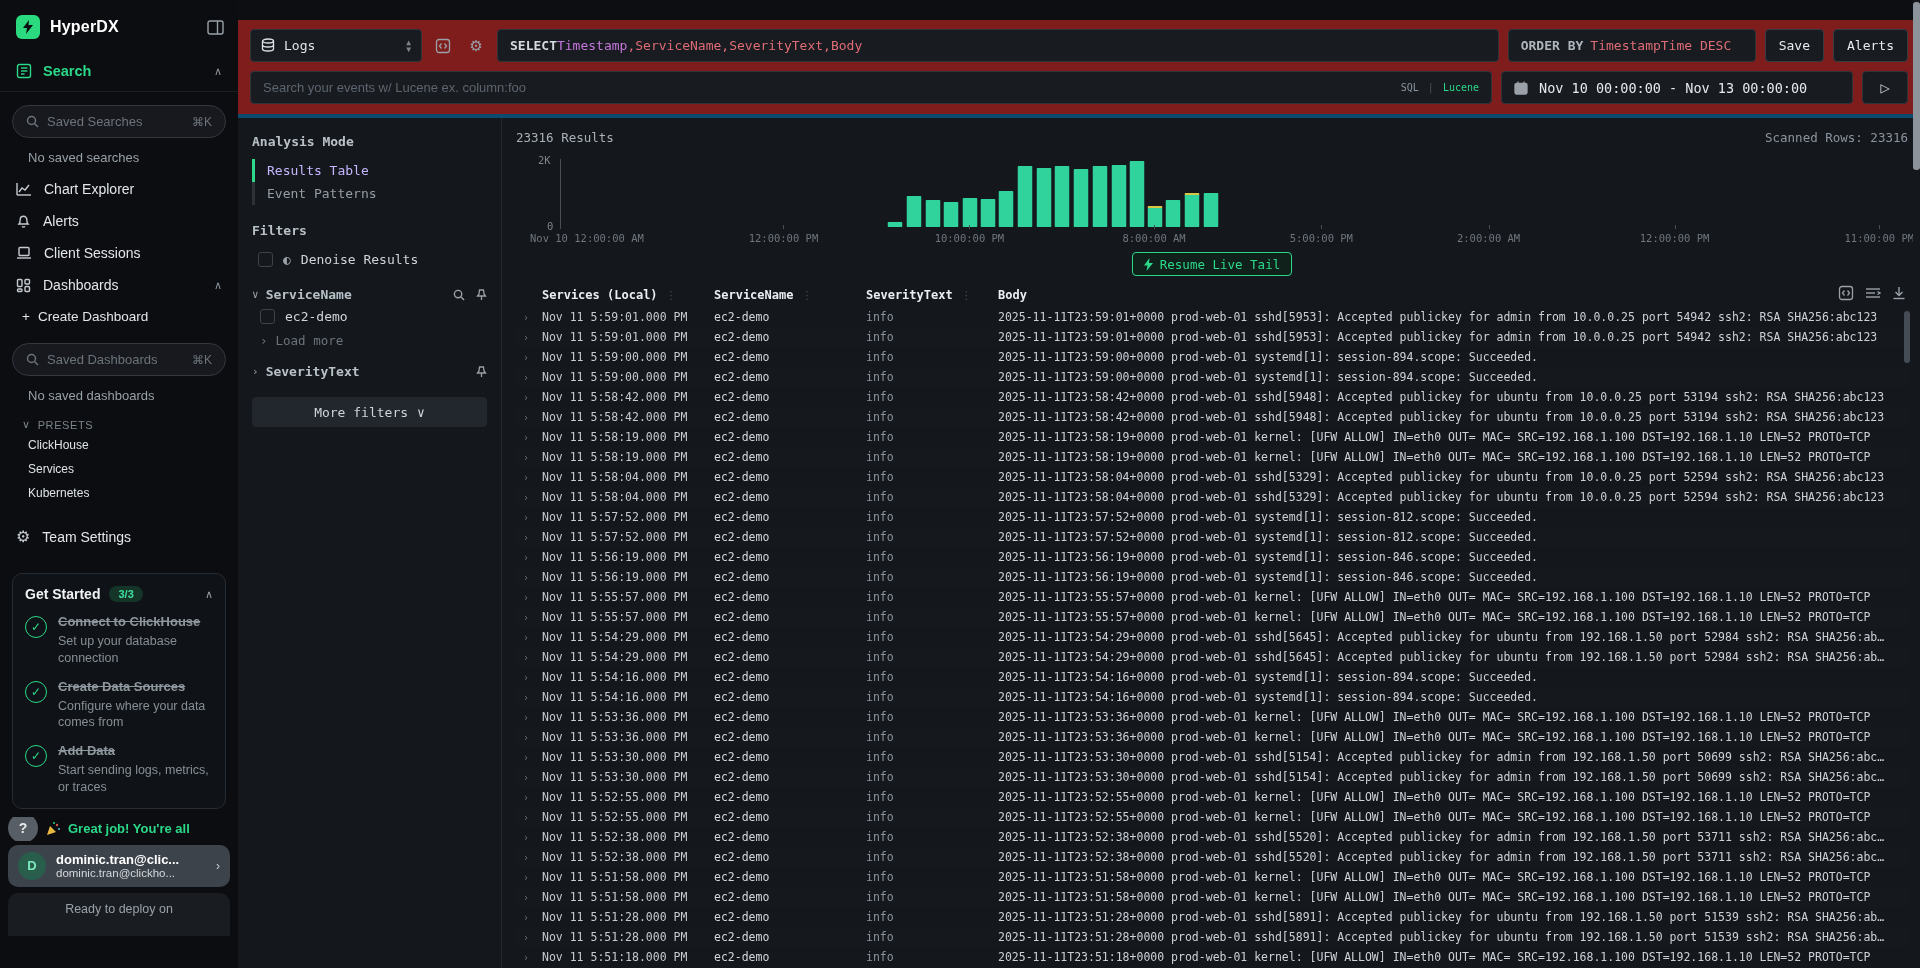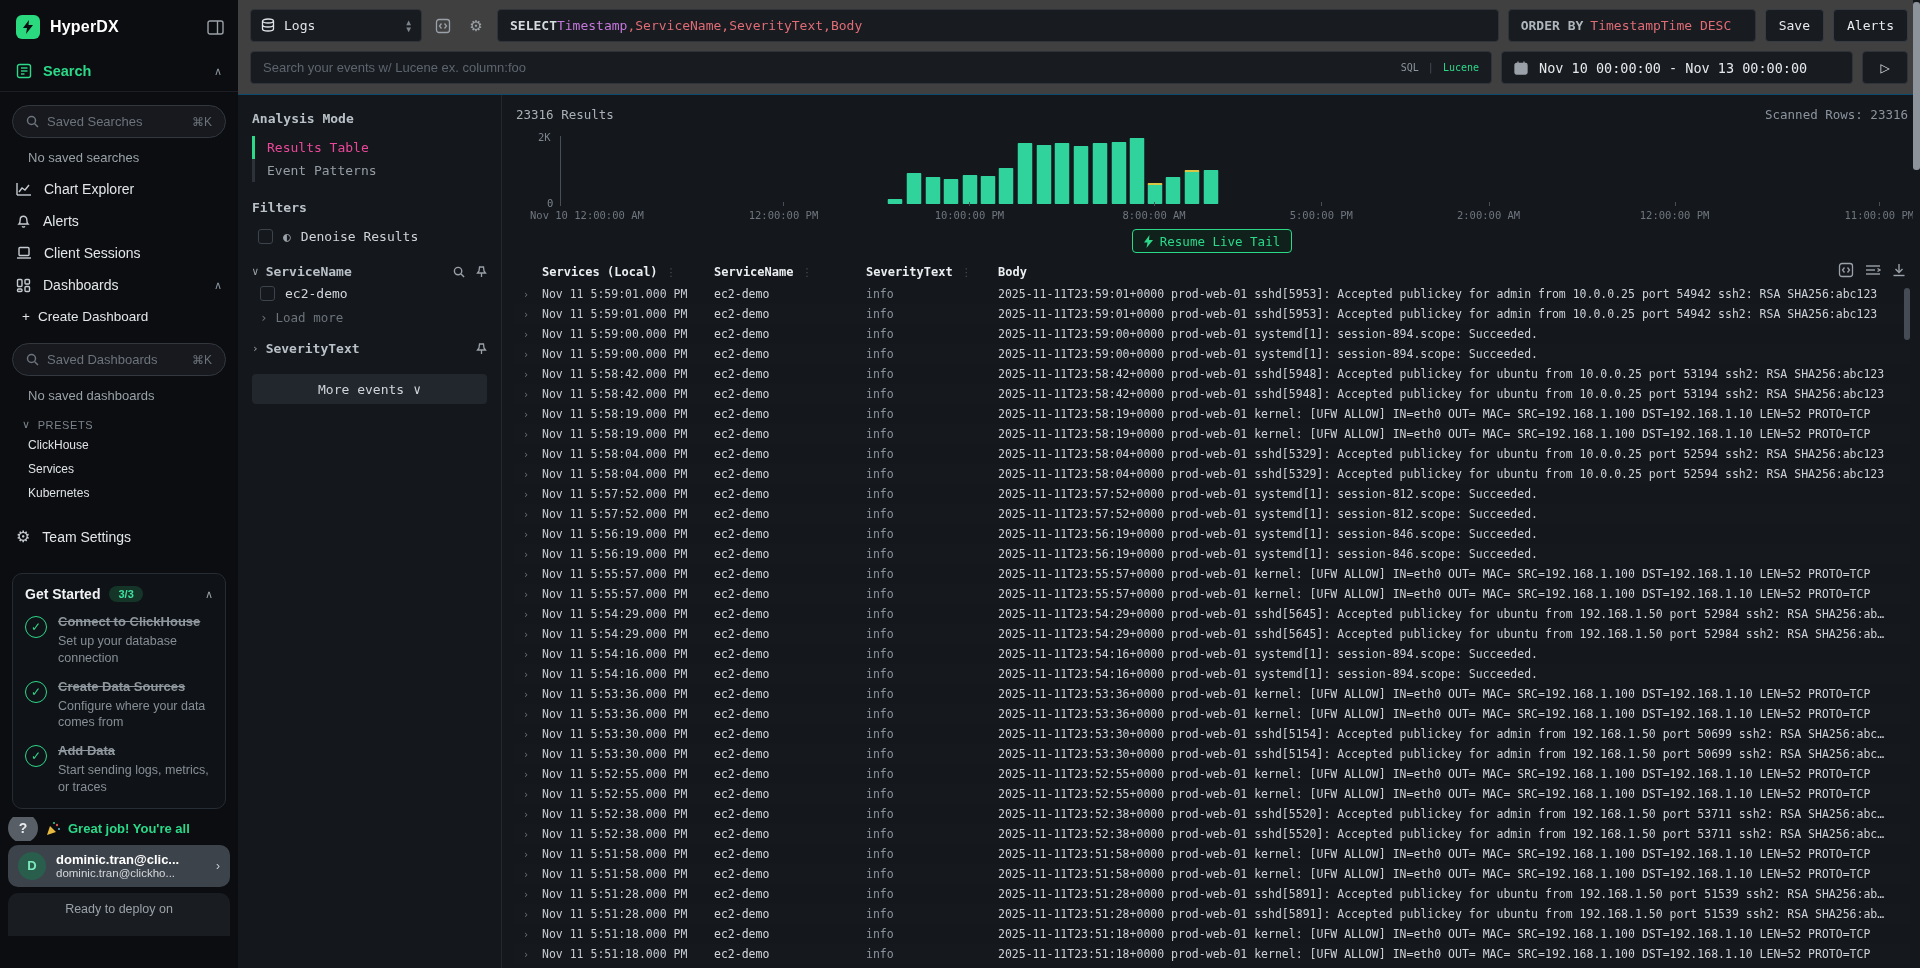--- a/index.html
+++ b/index.html
@@ -59,22 +59,22 @@
   .avatar { width:28px; height:28px; border-radius:50%; background:#295e4d; color:#7ce9bd;
     font-weight:bold; font-size:13px; display:flex; align-items:center; justify-content:center; flex:none; }
   .user-name { color:#ffffff; font-weight:bold; font-size:13px; white-space:nowrap; overflow:hidden; }
   .user-email { color:#d4d8dc; font-size:11.5px; white-space:nowrap; overflow:hidden; }
   .user-chevron { margin-left:auto; color:#c9cdd2; font-size:12px; }
   .sidebar-footer { margin:6px 8px 0; background:#191d22; border-radius:10px 10px 0 0;
     padding:9px 0 20px; text-align:center; color:#9aa1a8; font-size:12.5px; }
 
   
   .main { flex:1; display:flex; flex-direction:column; min-width:0; }
-  .topbar { background:#404040; padding:9px 12px 10px; display:flex; flex-direction:column; gap:9px;
-    border-bottom:1px solid #0c4a6e; font-family:"DejaVu Sans Mono", monospace; }
+  .topbar { background:#7f1d1d; padding:9px 12px 10px; display:flex; flex-direction:column; gap:9px;
+    border-bottom:4px solid #0c4a6e; font-family:"DejaVu Sans Mono", monospace;margin-top:20px; }
   .tb-row { display:flex; align-items:stretch; gap:9px; height:33px; }
   .tb-box { background:#181b20; border:1px solid #2f343b; border-radius:4px; display:flex; align-items:center; }
   .source-select { width:172px; padding:0 10px; gap:9px; color:#dfe3e7; font-size:13px; cursor:pointer; }
   .updown { margin-left:auto; display:flex; flex-direction:column; align-items:center; color:#7c848c;
     font-size:8px; line-height:7px; }
   .icon-btn { width:24px; display:flex; align-items:center; justify-content:center; color:#9aa1a8;
     background:none; border:none; cursor:pointer; }
   .select-input { flex:1; padding:0 12px; font-size:13px; overflow:hidden; white-space:nowrap; }
   .orderby { width:248px; padding:0 12px; font-size:13px; white-space:nowrap; overflow:hidden; }
   .kw { color:#aeb6bd; font-weight:bold; }
@@ -90,21 +90,21 @@
   .mode-div { color:#4a515a; }
   .mode-lucene { color:#2bd989; cursor:pointer; }
   .date-box { width:352px; padding:0 12px; gap:11px; color:#e6e9ec; font-size:13.5px; cursor:pointer; }
   .play-btn { width:46px; justify-content:center; color:#dfe3e7; font-size:12px; cursor:pointer; }
 
   .content { flex:1; display:flex; min-height:0; background:#14171c; }
   .filter-panel { width:264px; flex:none; border-right:1px solid #23272e; padding:12px 14px;
     font-family:"DejaVu Sans Mono", monospace; }
   .fp-heading { font-weight:bold; color:#b9c1c8; font-size:13px; margin:4px 0 10px; }
   .am-opt { padding:4px 12px; color:#959da5; font-size:13px; border-left:3px solid #2d3239; cursor:pointer; }
-  .am-opt.active { border-left-color:#2bd989; color:#ec4899; }
+  .am-opt.active { border-left-color:#2bd989; color:#c4b5fd; }
   .fp-row { display:flex; gap:10px; align-items:center; color:#cfd4da; font-size:13px; padding:4px 0 4px 6px; }
   .checkbox { width:15px; height:15px; border:1px solid #3c434b; border-radius:3px; background:#15181d;
     flex:none; cursor:pointer; }
   .denoise-glyph { color:#9aa1a8; font-size:13px; }
   .facet-head { display:flex; align-items:center; gap:7px; color:#b9c1c8; font-weight:bold; font-size:13px;
     margin-top:16px; cursor:pointer; }
   .facet-head .chev { color:#9aa1a8; font-size:11px; font-weight:normal; }
   .facet-icons { margin-left:auto; display:flex; gap:11px; color:#9aa1a8; align-items:center; }
   .facet-value { display:flex; gap:10px; align-items:center; padding:7px 0 2px 8px; color:#d2d7dc; font-size:13px; }
   .load-more { display:flex; gap:8px; align-items:center; color:#6c737b; font-size:12.5px; padding:7px 0 0 8px; cursor:pointer; }
@@ -412,21 +412,21 @@
           <span>SeverityText</span>
           <span class="facet-icons">
             <svg width="11" height="12" viewBox="0 0 11 12" fill="none" stroke="currentColor" stroke-width="1.3">
                 <path d="M3.5 1h4l.5 4 1.5 2h-8L3 5z"></path>
                 <line x1="5.5" y1="7" x2="5.5" y2="11"></line>
               </svg>
           </span>
         </div>
 
         <button class="more-filters">
-          <span>More events</span>
+          <span>More filters</span>
           <span>∨</span>
         </button>
       </div>
 
       <div class="results">
         <div class="res-head">
           <span>23316 Results</span>
           <span class="res-scanned">Scanned Rows: 23316</span>
         </div>
 

